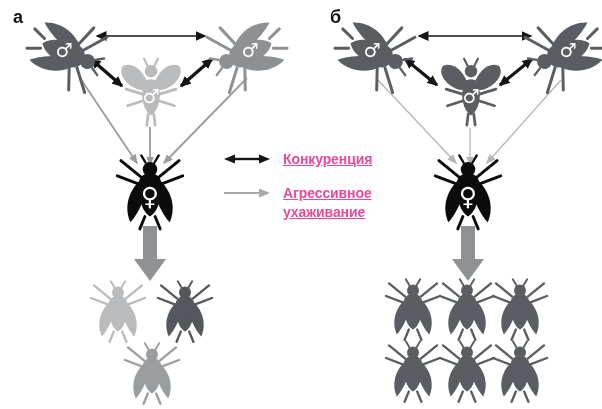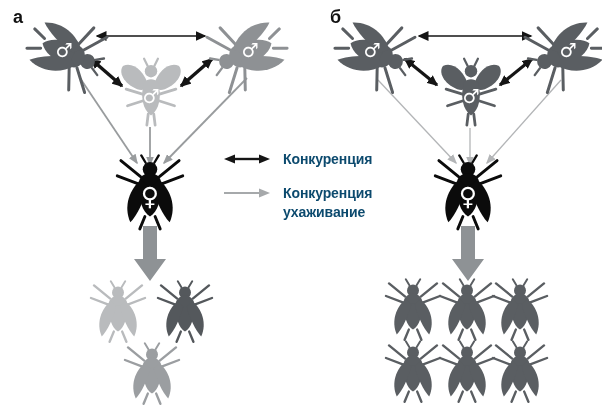--- a/index.html
+++ b/index.html
@@ -47,22 +47,22 @@
   #off-b-3 { left:489px; top:278px; width:62px; height:66px; }
   #off-b-4 { left:382px; top:340px; width:62px; height:66px; }
   #off-b-5 { left:436px; top:340px; width:62px; height:66px; }
   #off-b-6 { left:489px; top:340px; width:62px; height:66px; }
 
   
   #legend { position:absolute; left:224px; top:150px; width:180px; }
   .leg-row { display:flex; align-items:flex-start; margin-bottom:15px; }
   .leg-arrow { width:46px; height:10px; flex:none; margin-top:4px; margin-right:13px; overflow:visible; }
   .leg-label {
-    font-size:14px; font-weight:700; color:#0c4a6e; line-height:19px;
-    letter-spacing:-0.1px; white-space:nowrap;
+    font-size:14px; font-weight:700; color:#ec4899; line-height:19px;
+    letter-spacing:-0.1px; white-space:nowrap;text-decoration:underline;
   }
   .leg-label.wrap { white-space:normal; width:118px; }
 </style>
 </head>
 <body>
 
 <svg width="0" height="0" style="position:absolute" aria-hidden="true">
   <defs>
 
     <symbol id="fly-top" viewBox="0 0 100 110">
@@ -243,17 +243,17 @@
         <path d="M0,5 L11,0.5 L11,9.5 Z" fill="#151515"></path>
         <path d="M46,5 L35,0.5 L35,9.5 Z" fill="#151515"></path>
       </svg>
       <div class="leg-label">Конкуренция</div>
     </div>
     <div class="leg-row">
       <svg class="leg-arrow" viewBox="0 0 46 10">
         <line x1="0" y1="5" x2="36" y2="5" stroke-width="2" stroke="#a6a9ab"></line>
         <path d="M46,5 L35,0.5 L35,9.5 Z" fill="#a6a9ab"></path>
       </svg>
-      <div class="leg-label wrap">Конкуренция ухаживание</div>
+      <div class="leg-label wrap">Агрессивное ухаживание</div>
     </div>
   </div>
 
 </div>
 
 </body></html>

